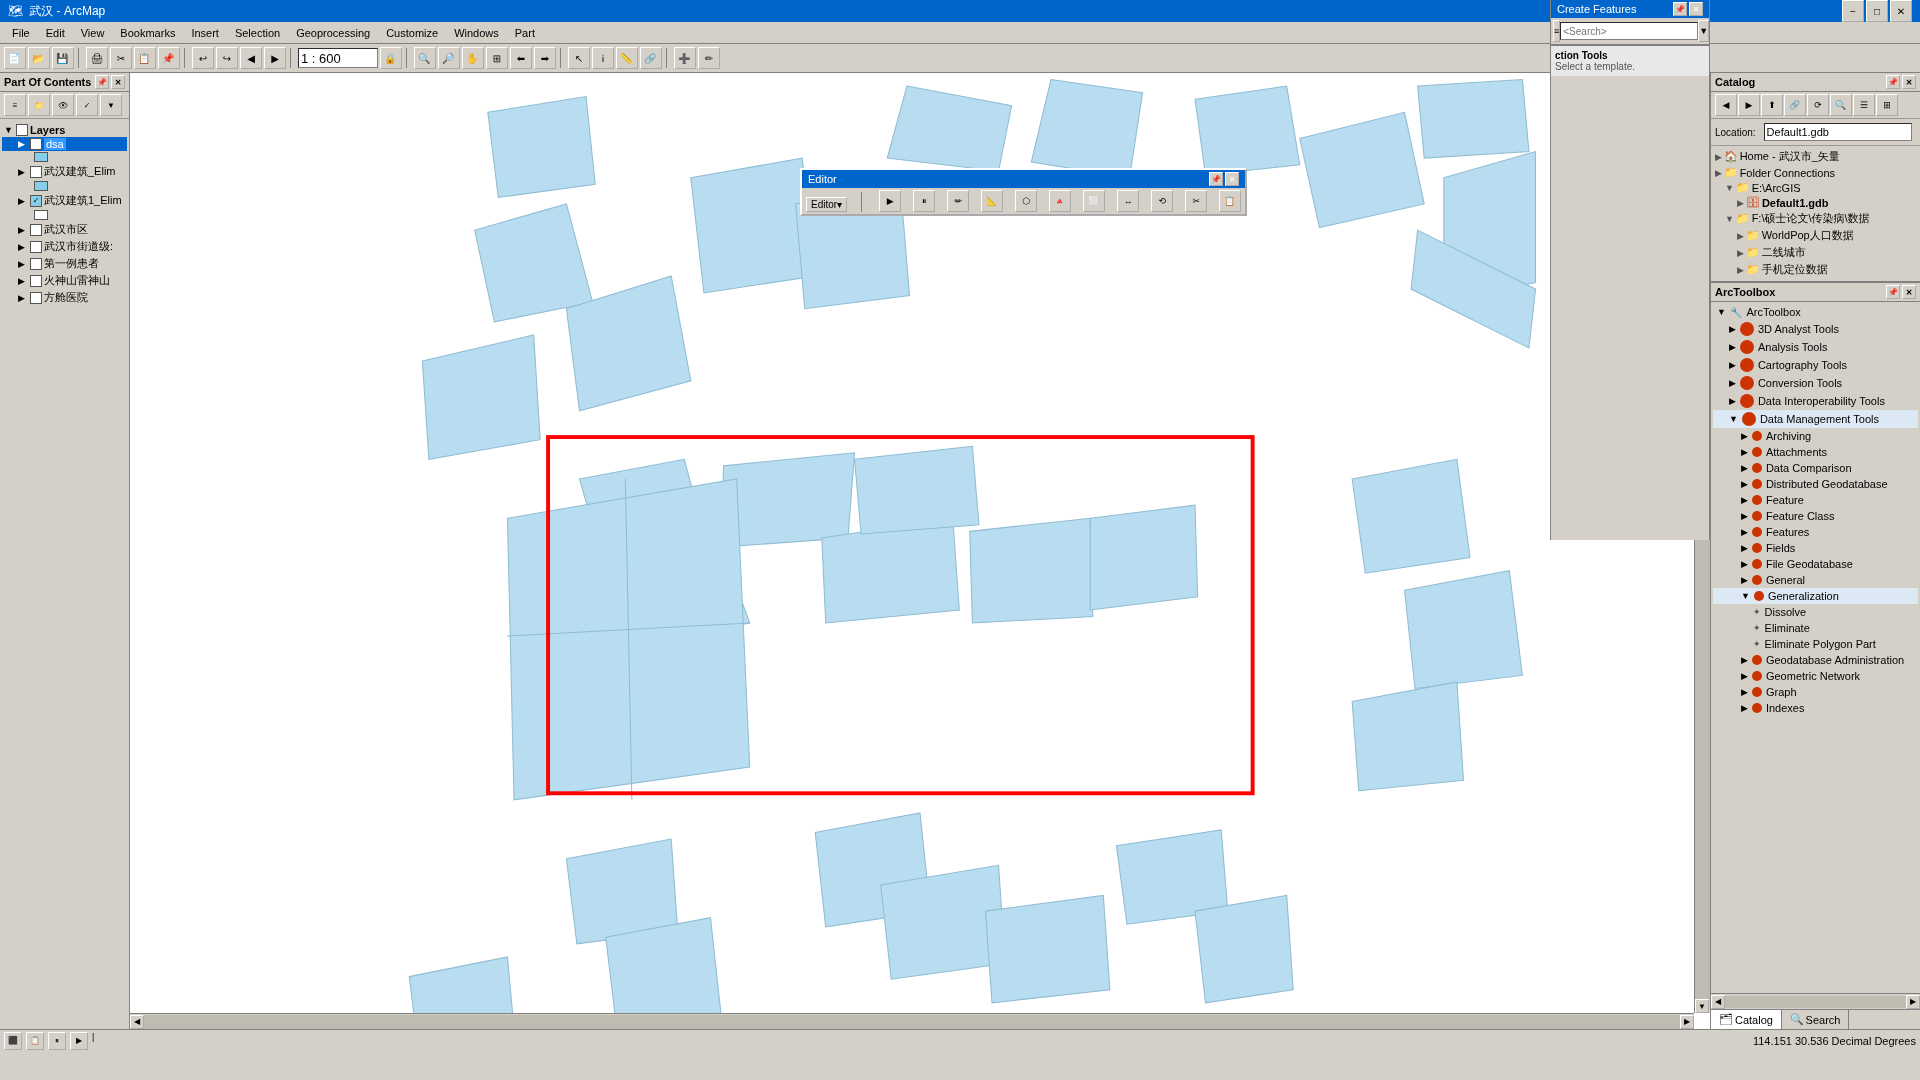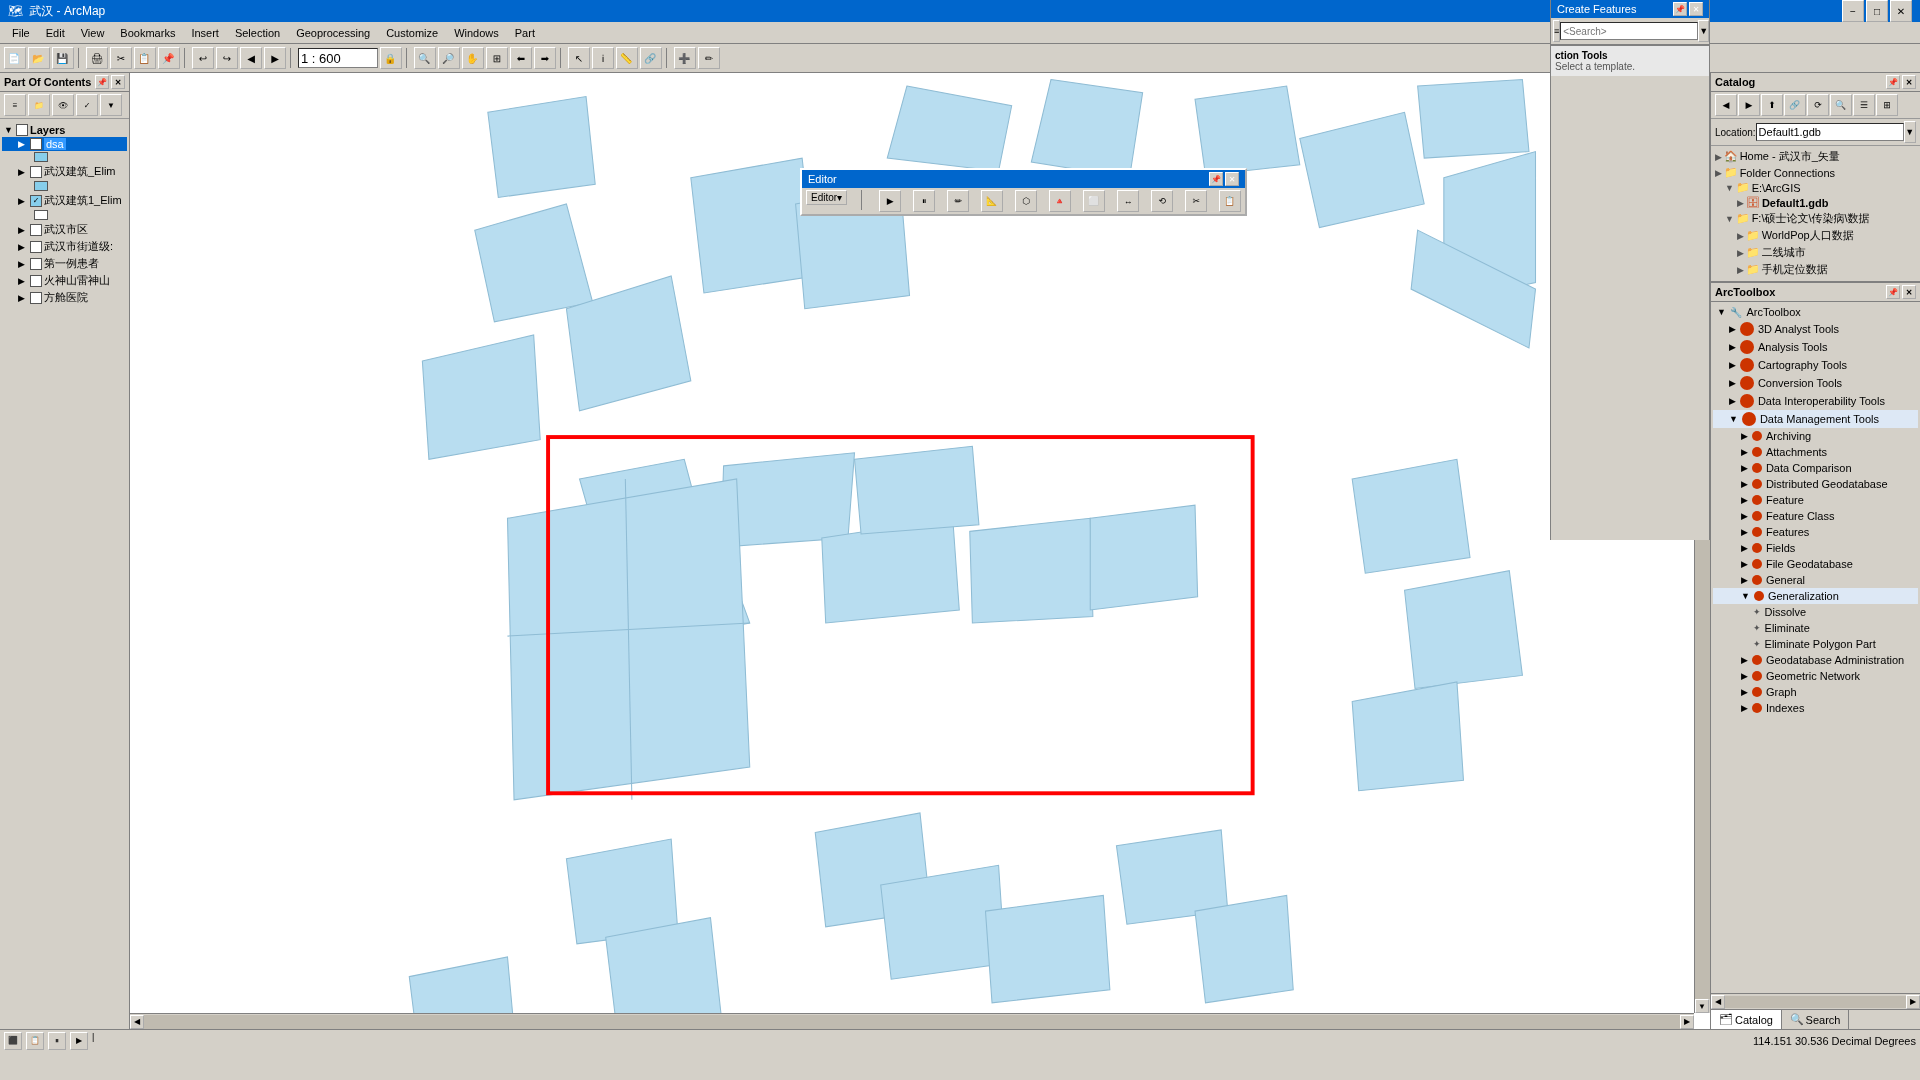--- a/index.html
+++ b/index.html
@@ -155,21 +155,21 @@
       background: #0066cc;
       color: white;
       padding: 2px 6px;
       font-size: 11px;
       display: flex;
       align-items: center;
       justify-content: space-between;
     }
     .editor-tools {
       display: flex;
-      align-items: flex-start;
+      align-items: flex-end;
       padding: 2px 4px;
       gap: 12px;
     }
 
     
     .right-panels {
       width: 210px;
       background: #d4d0c8;
       border-left: 1px solid #808080;
       display: flex;
@@ -194,21 +194,21 @@
       font-weight: bold;
     }
     .catalog-toolbar {
       display: flex; align-items: center;
       padding: 2px 4px; gap: 1px;
       border-bottom: 1px solid #999;
     }
     .location-bar {
       display: flex; align-items: center;
       padding: 2px 4px;
-      gap: 0;
+      gap: 8px;
       border-bottom: 1px solid #999;
     }
     .location-input {
       flex: 1; height: 18px;
       border: 1px inset #808080;
       background: white;
       font-size: 11px;
       padding: 0 2px;
     }
     .catalog-tree { flex: 1; overflow-y: auto; padding: 2px; }

